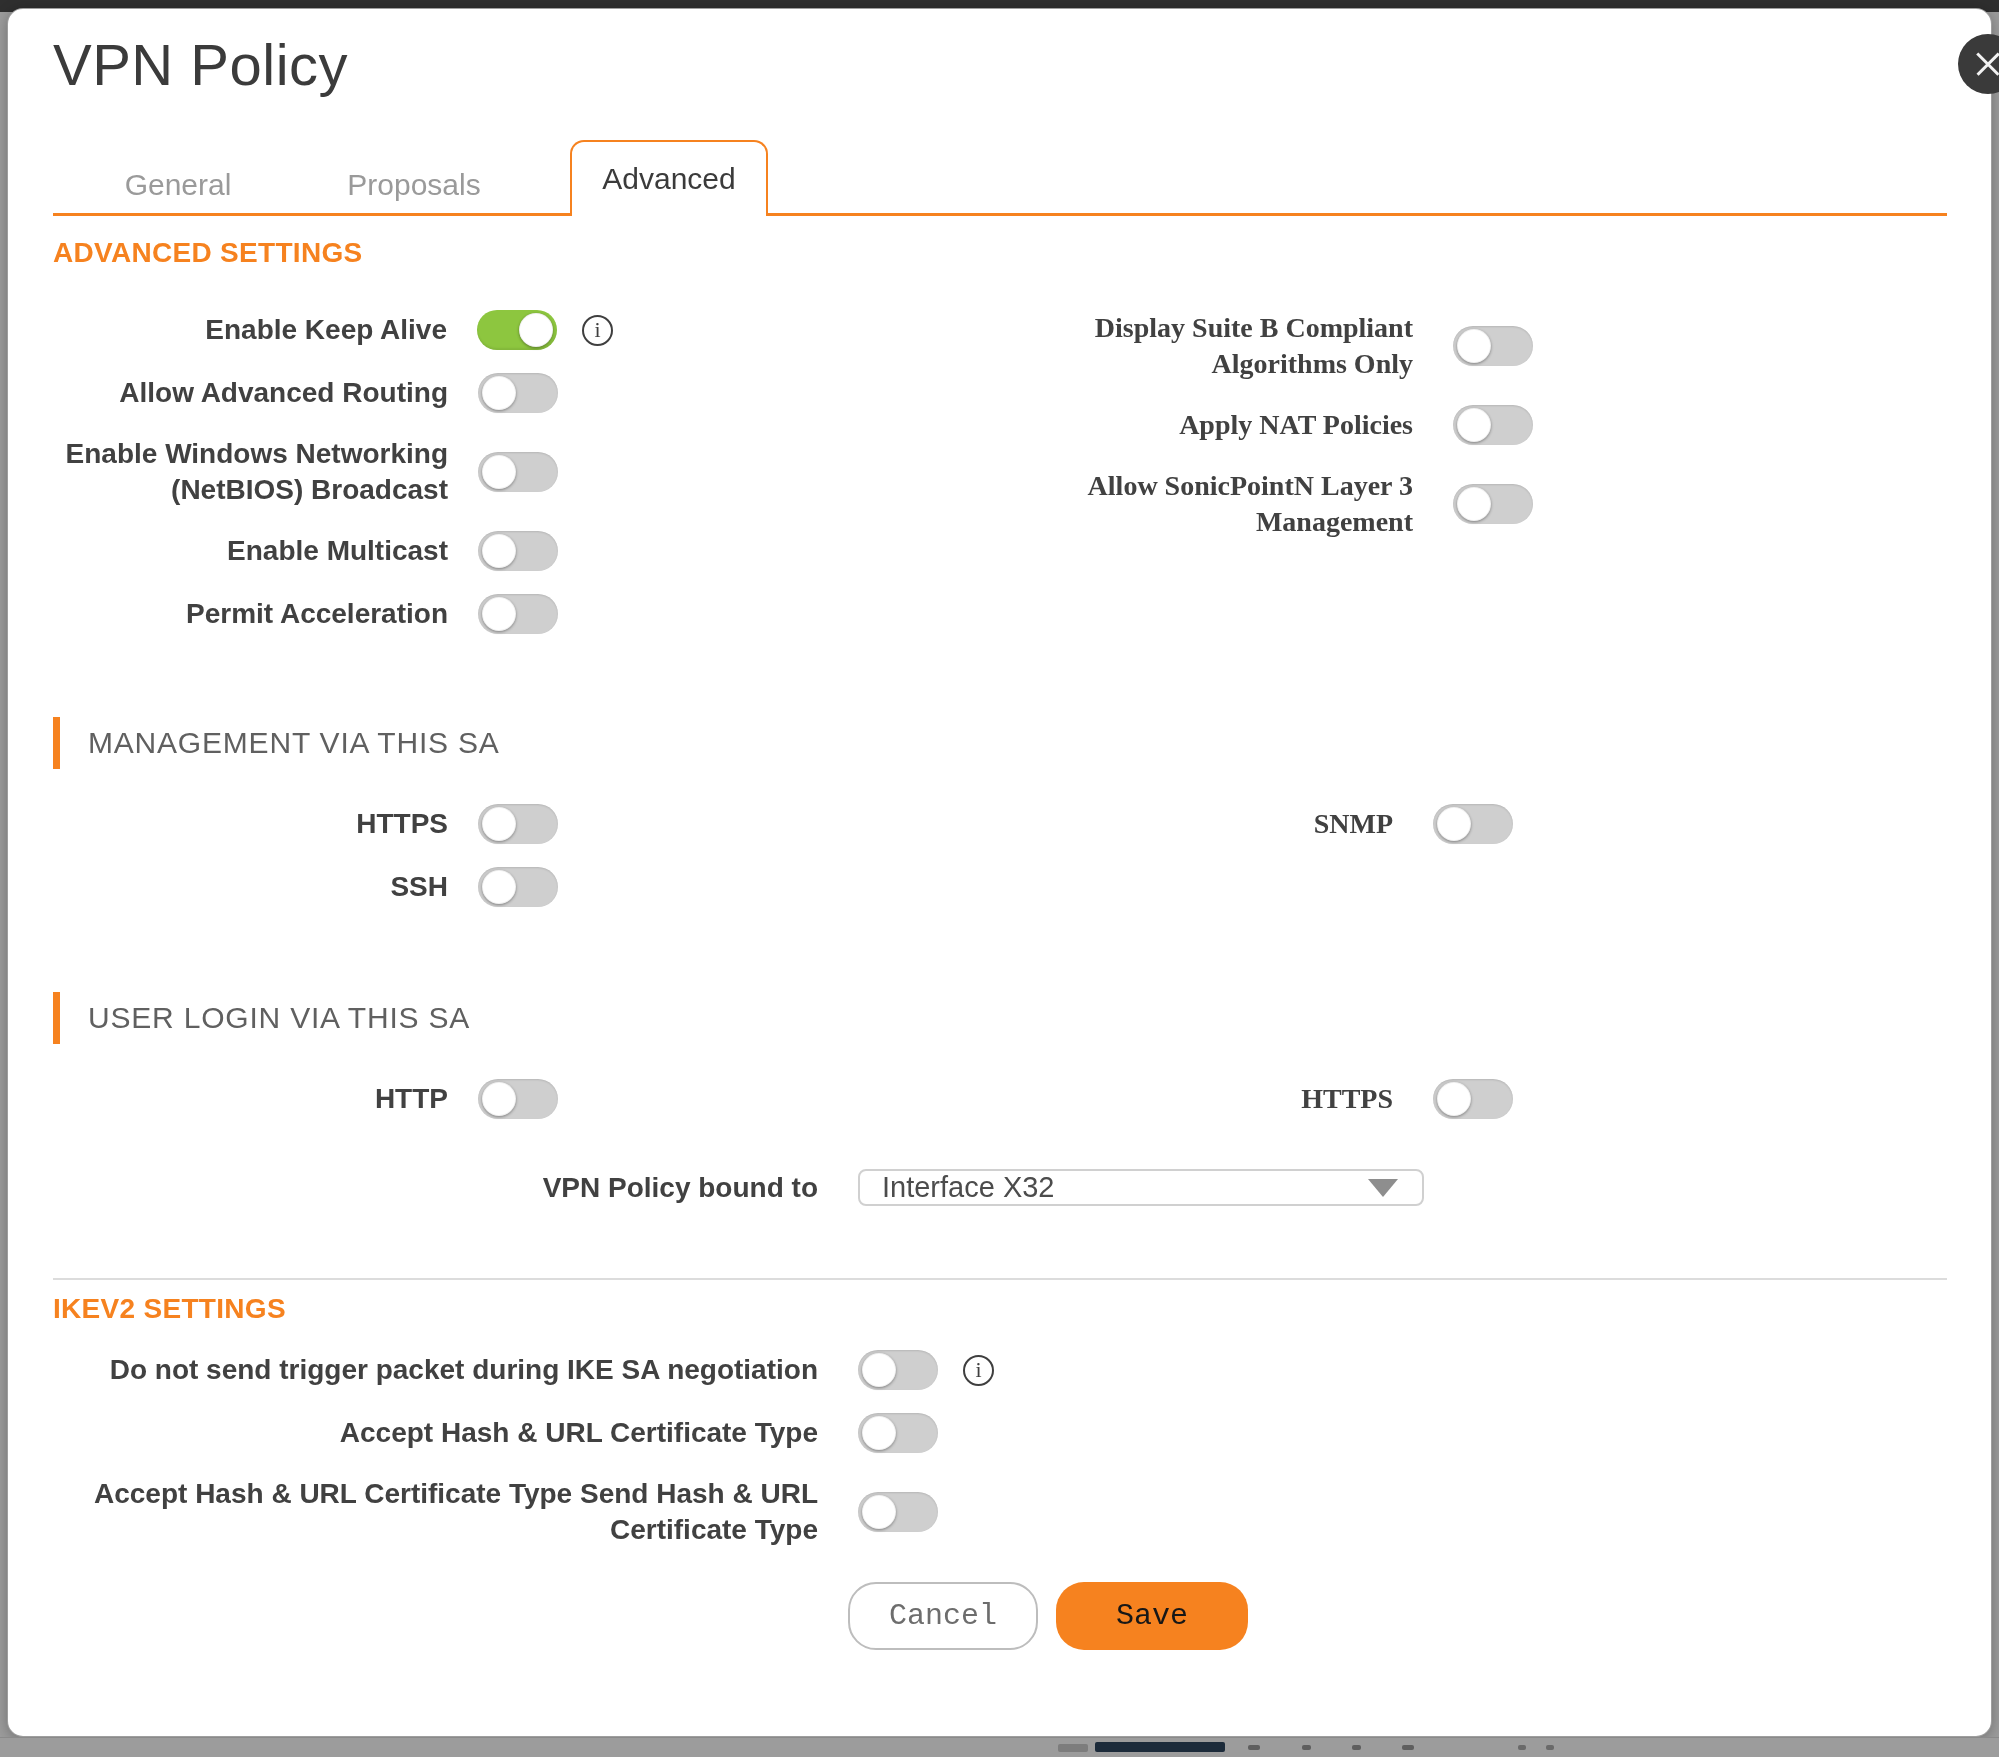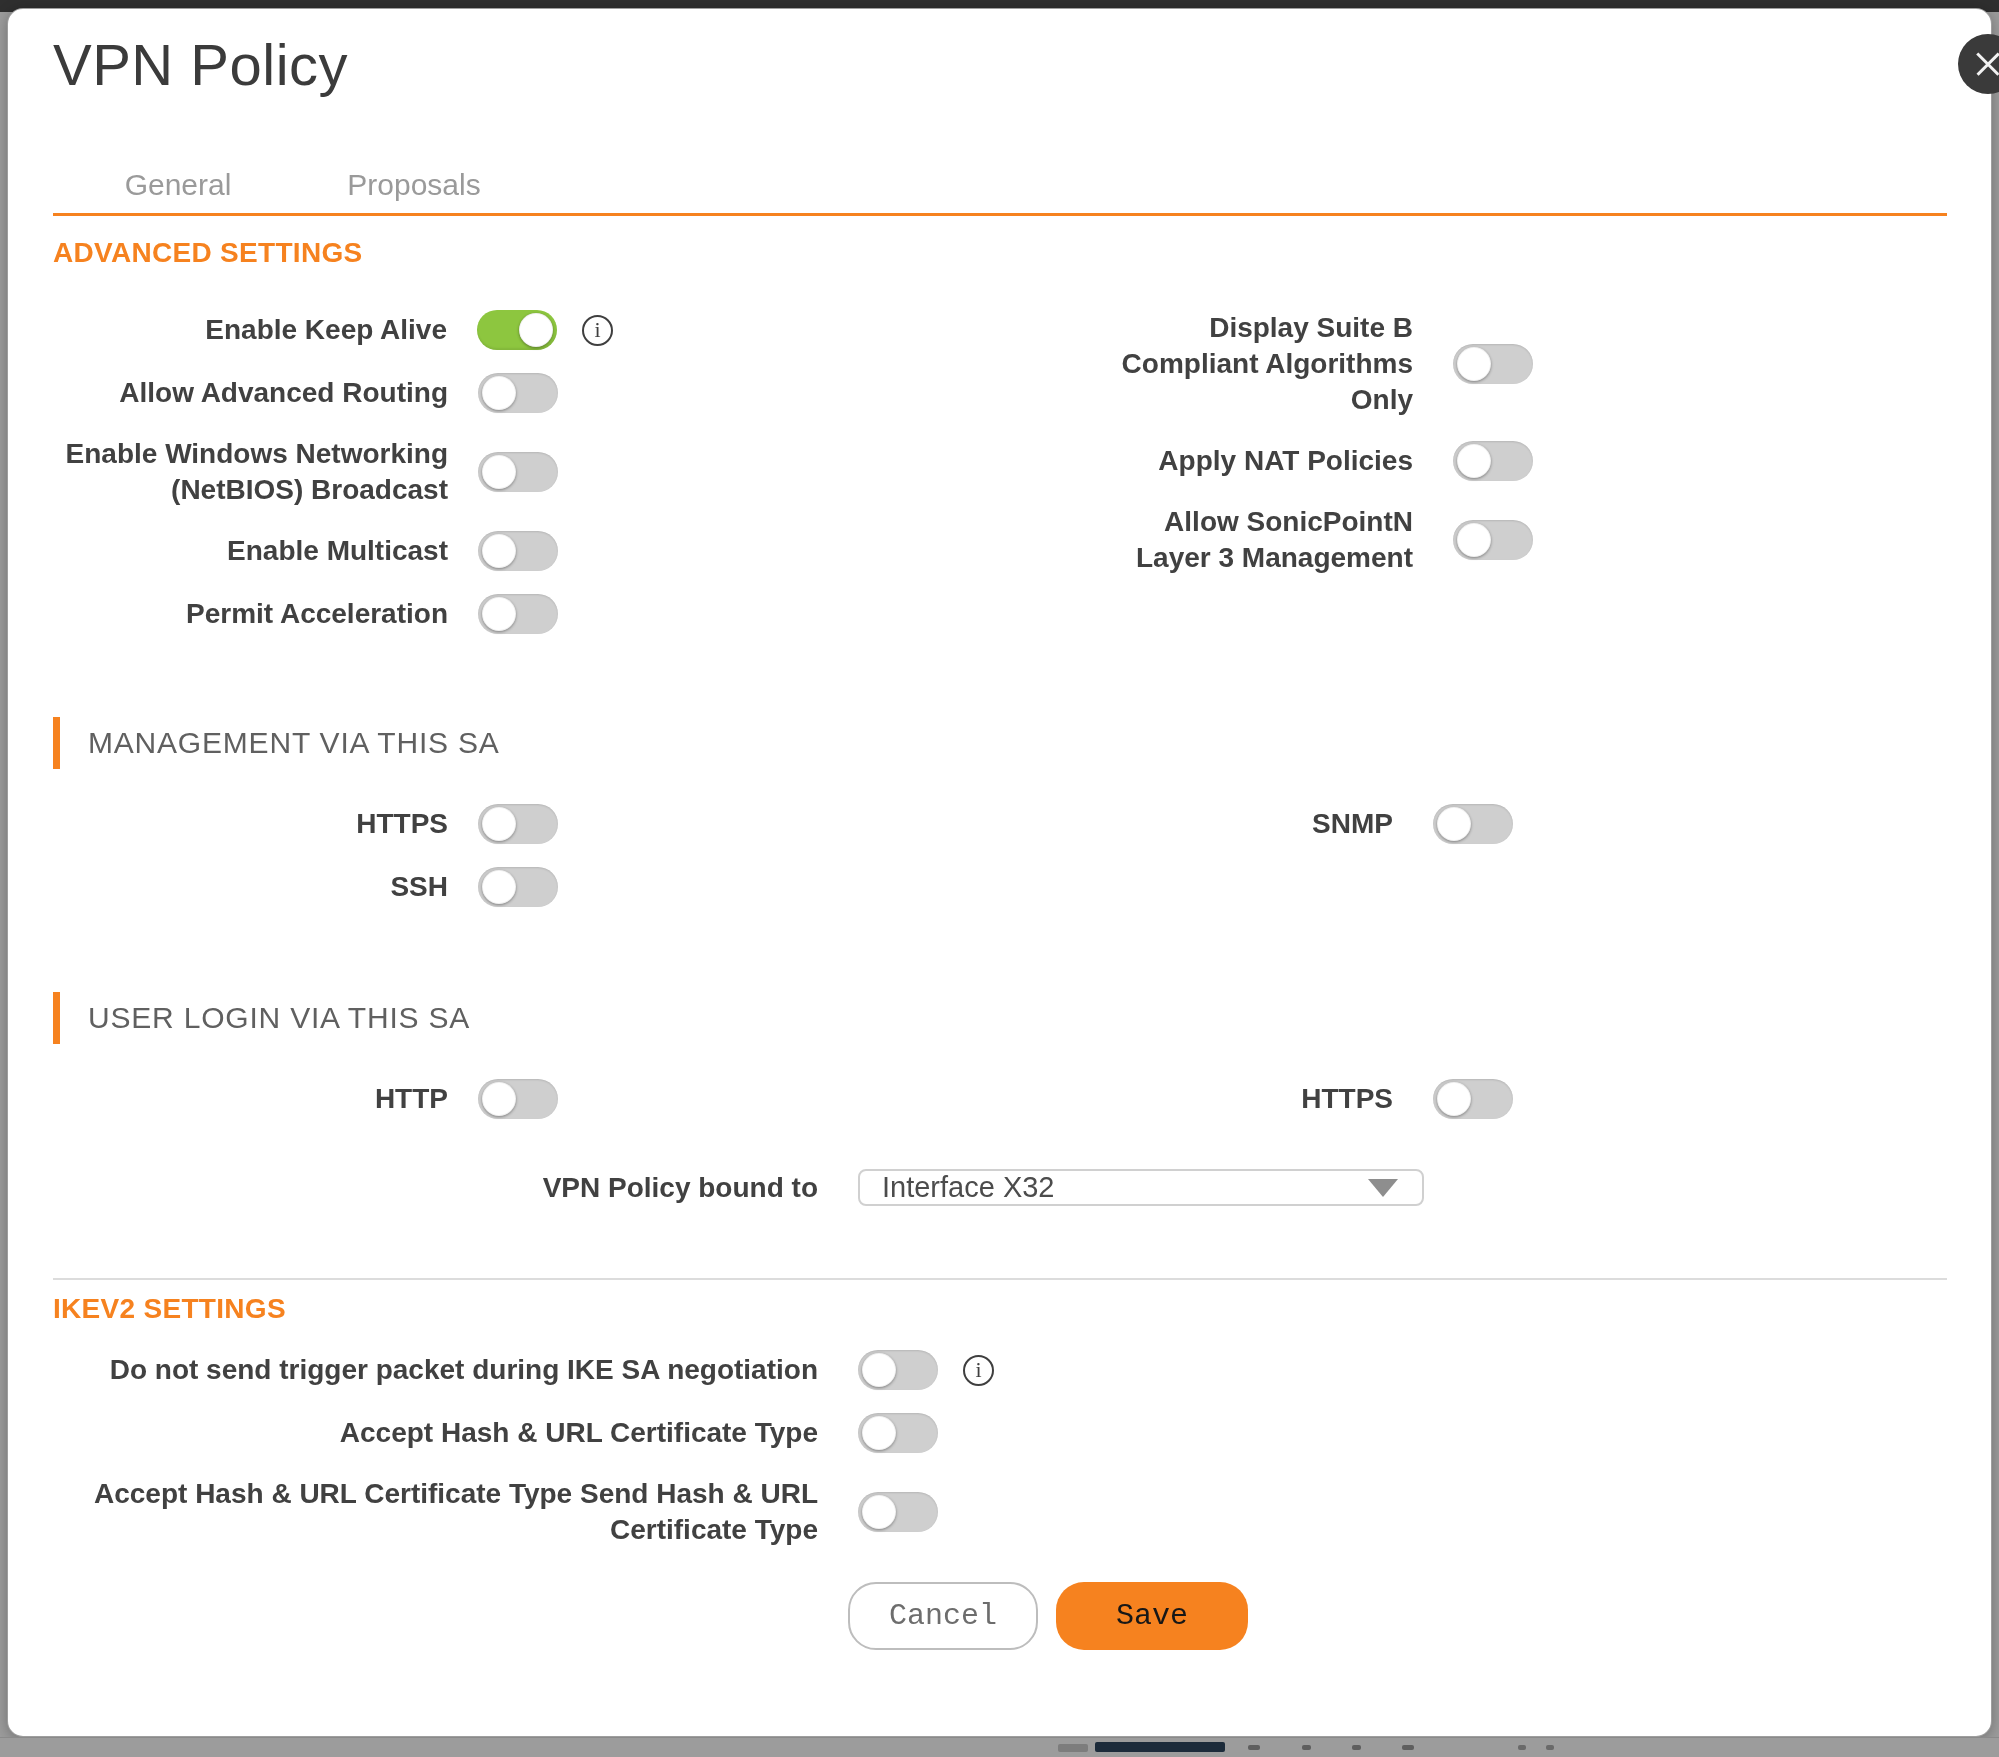--- a/index.html
+++ b/index.html
@@ -77,21 +77,21 @@
 
   .two-col{display:flex;align-items:flex-start;}
   .col-left{width:560px;}
   .col-right{margin-left:470px;}
 
   .row{display:flex;align-items:center;min-height:40px;margin-bottom:23px;}
   .lbl{
     text-align:right;font-weight:700;color:#414141;font-size:28px;line-height:36px;display:block;
   }
   .col-left .lbl{width:395px;margin-right:30px;}
-  .col-right .lbl{width:330px;margin-right:40px;}
+  .col-right .lbl{width:330px;margin-right:40px;font-family:Liberation Serif, serif;}
   .col-right.narrow .lbl{width:310px;}
   .row-wide .lbl{width:765px;margin-right:40px;}
 
   .adv-rows{margin-top:42px;}
 
   
   .toggle{
     position:relative;width:80px;height:40px;border-radius:20px;background:#cfcfcf;
     flex:0 0 auto;cursor:pointer;display:inline-block;
     box-shadow:inset 0 1px 2px rgba(0,0,0,.12);
@@ -148,20 +148,21 @@
 
   <button class="close-btn">
     <span class="x"></span>
   </button>
 
   <h1 class="title">VPN Policy</h1>
 
   <div class="tabbar">
     <div class="tab tab-general">General</div>
     <div class="tab tab-proposals">Proposals</div>
+    <div class="tab active">Advanced</div>
   </div>
 
   <div class="content">
 
     <h2 class="h-orange">ADVANCED SETTINGS</h2>
 
     <div class="two-col adv-rows">
       <div class="col-left">
         <div class="row">
           <span class="lbl">Enable Keep Alive</span>

